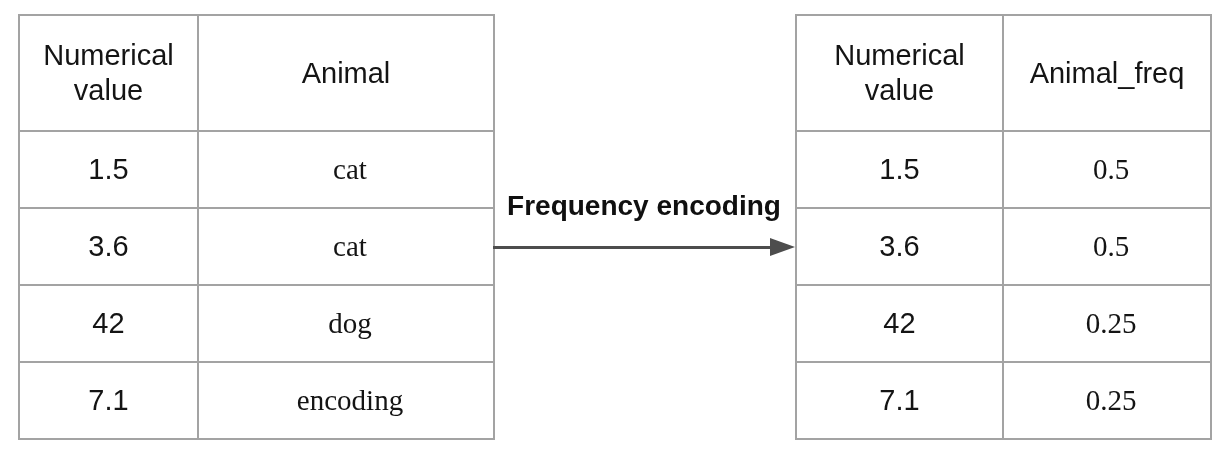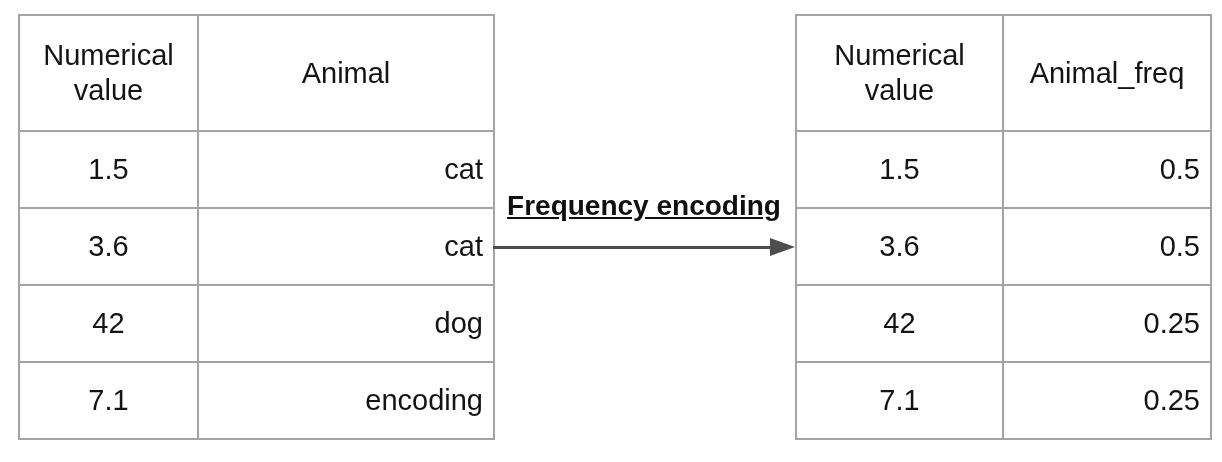--- a/index.html
+++ b/index.html
@@ -34,43 +34,43 @@
     height: 116px;
     padding: 0 10px;
   }
   td.num {
     text-align: center;
     height: 77px;
     padding: 0 6px;
     margin-left: 24px;
   }
   td.val {
-    text-align: right;
+    text-align: center;
     height: 77px;
     padding: 0 10px 0 18px;
+    font-family: Liberation Serif, serif;
   }
   #left-table { left: 18px; top: 14px; width: 475px; }
   #left-table col.c1 { width: 179px; }
   #left-table col.c2 { width: 296px; }
   #right-table { left: 795px; top: 14px; width: 415px; }
   #right-table col.c1 { width: 207px; }
   #right-table col.c2 { width: 208px; }
 
   .arrow-label {
     position: absolute;
     left: 493px;
     top: 189px;
     width: 302px;
     text-align: center;
     font-size: 28px;
     line-height: 33px;
     font-weight: bold;
     color: #101010;
     white-space: nowrap;
-    text-decoration: underline;
   }
   .arrow-line {
     position: absolute;
     left: 493px;
     top: 246px;
     width: 280px;
     height: 3px;
     background: #4d4d4d;
   }
   .arrow-head {

